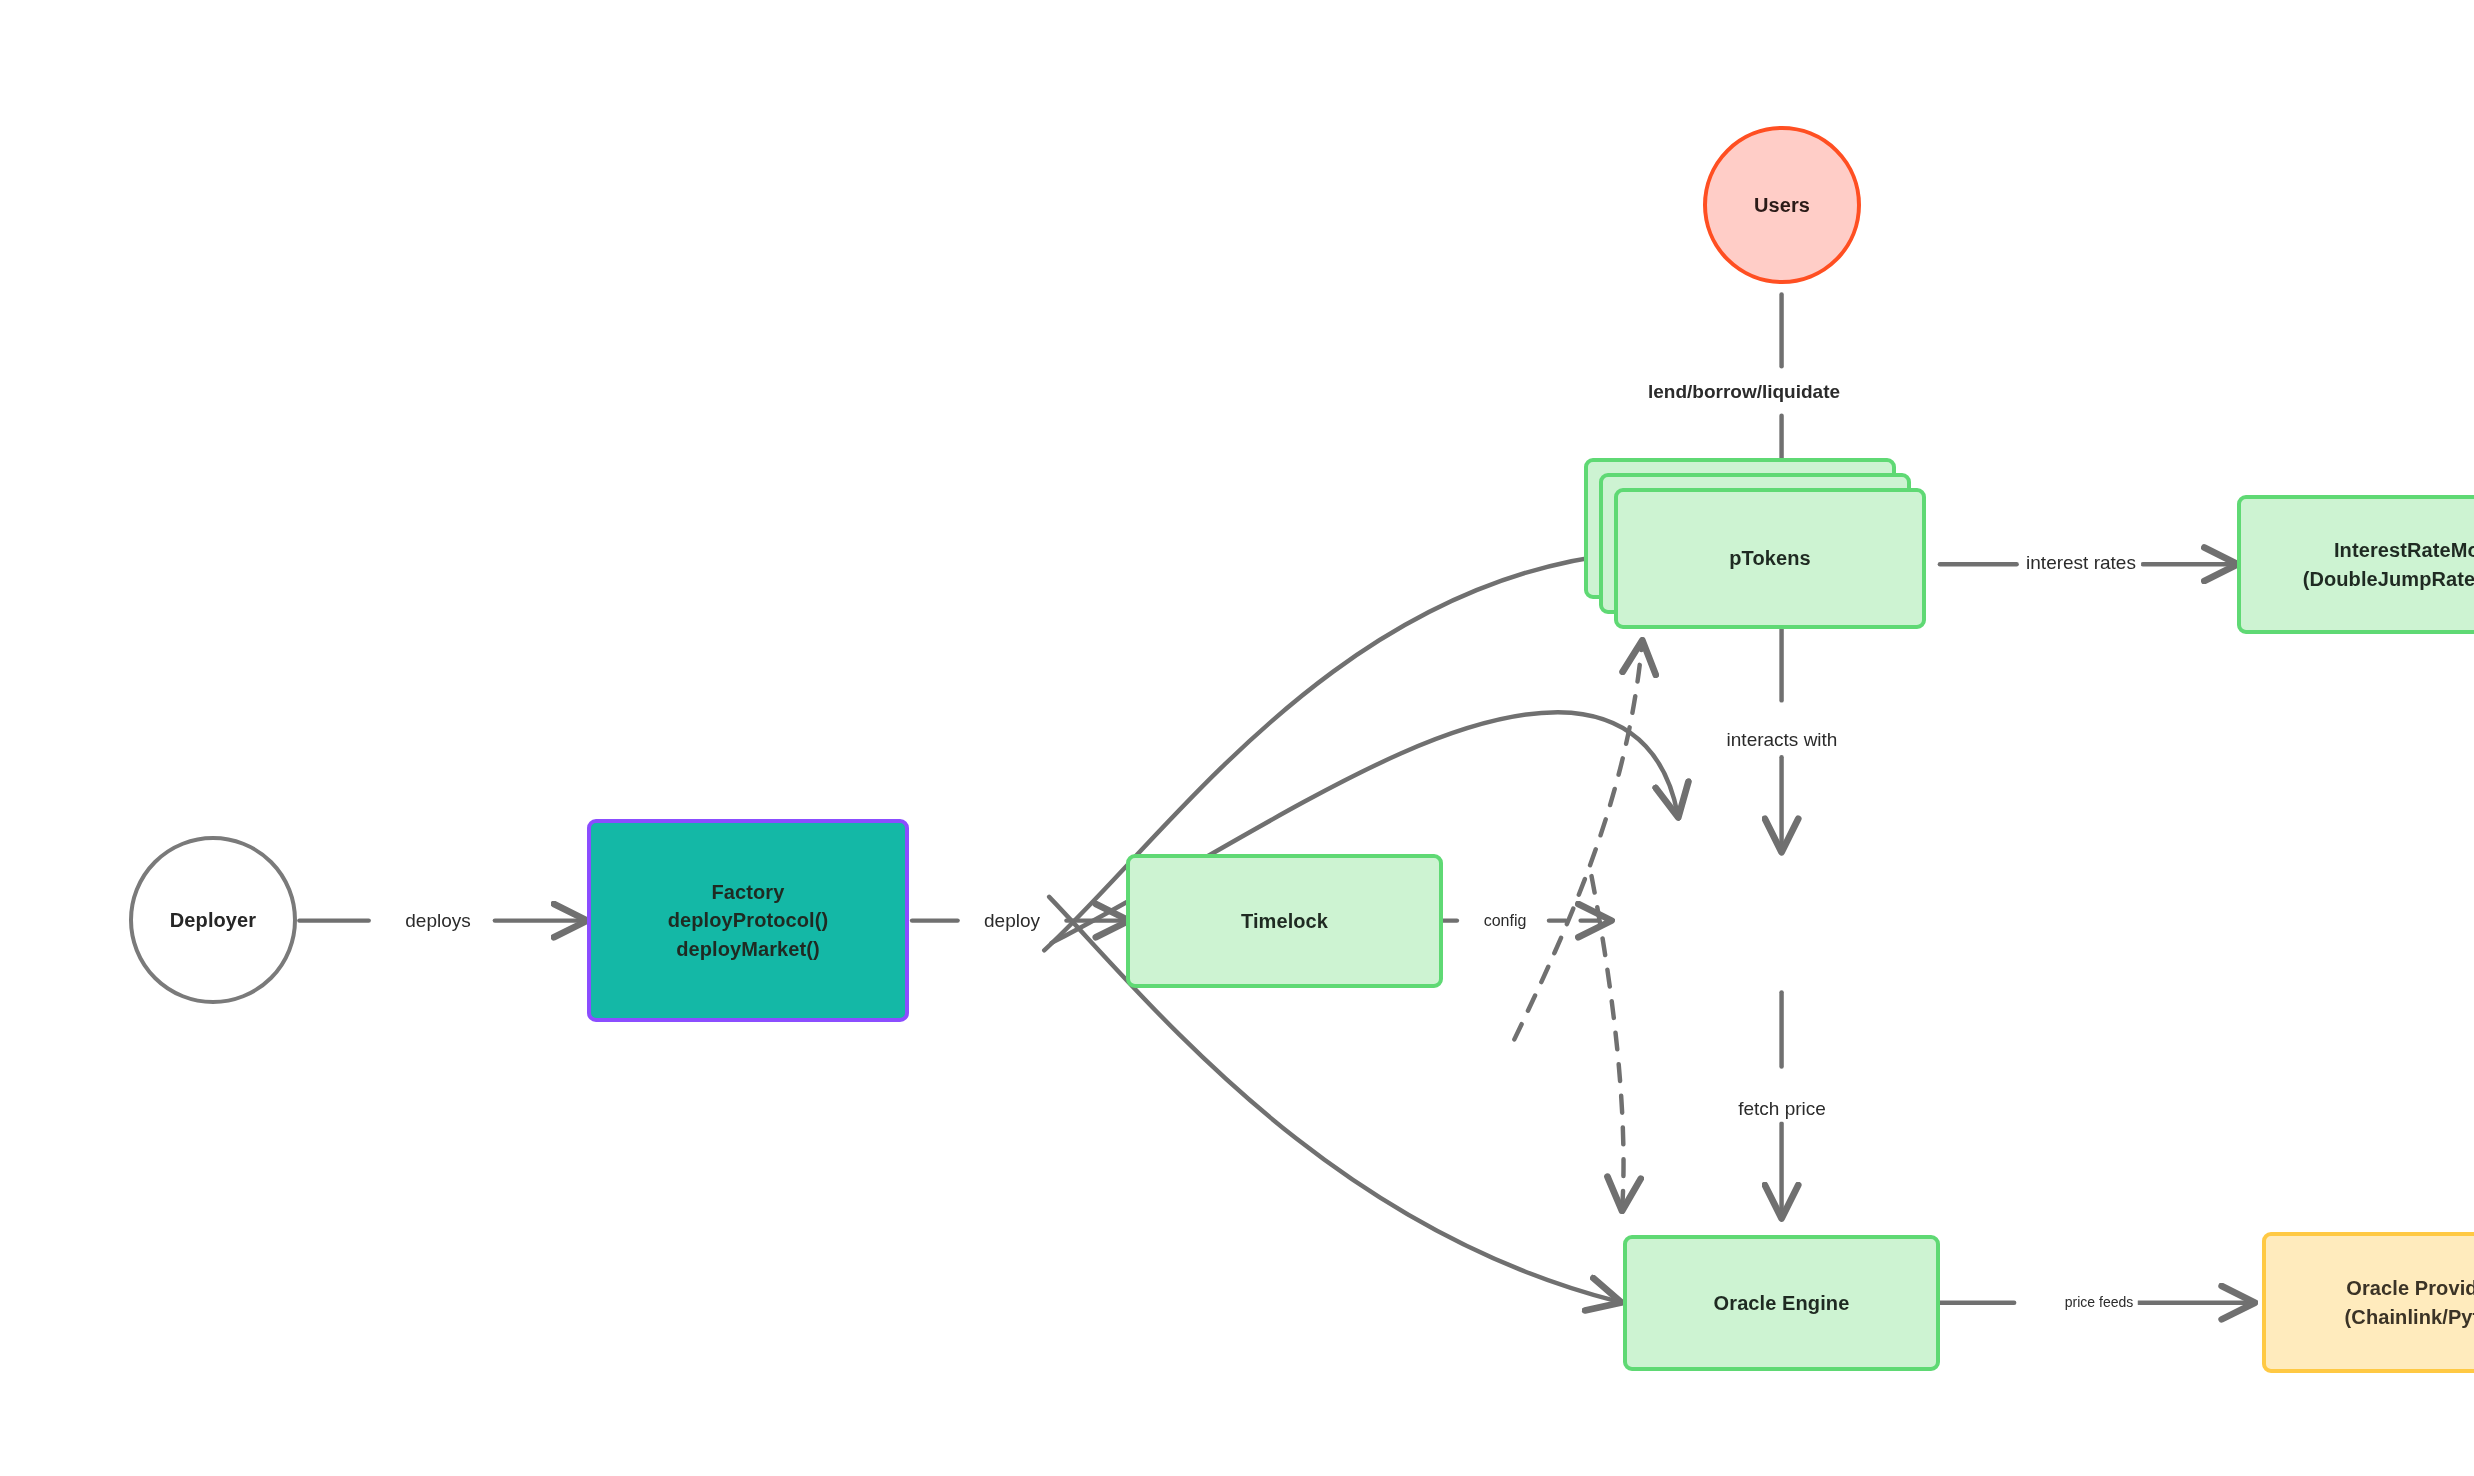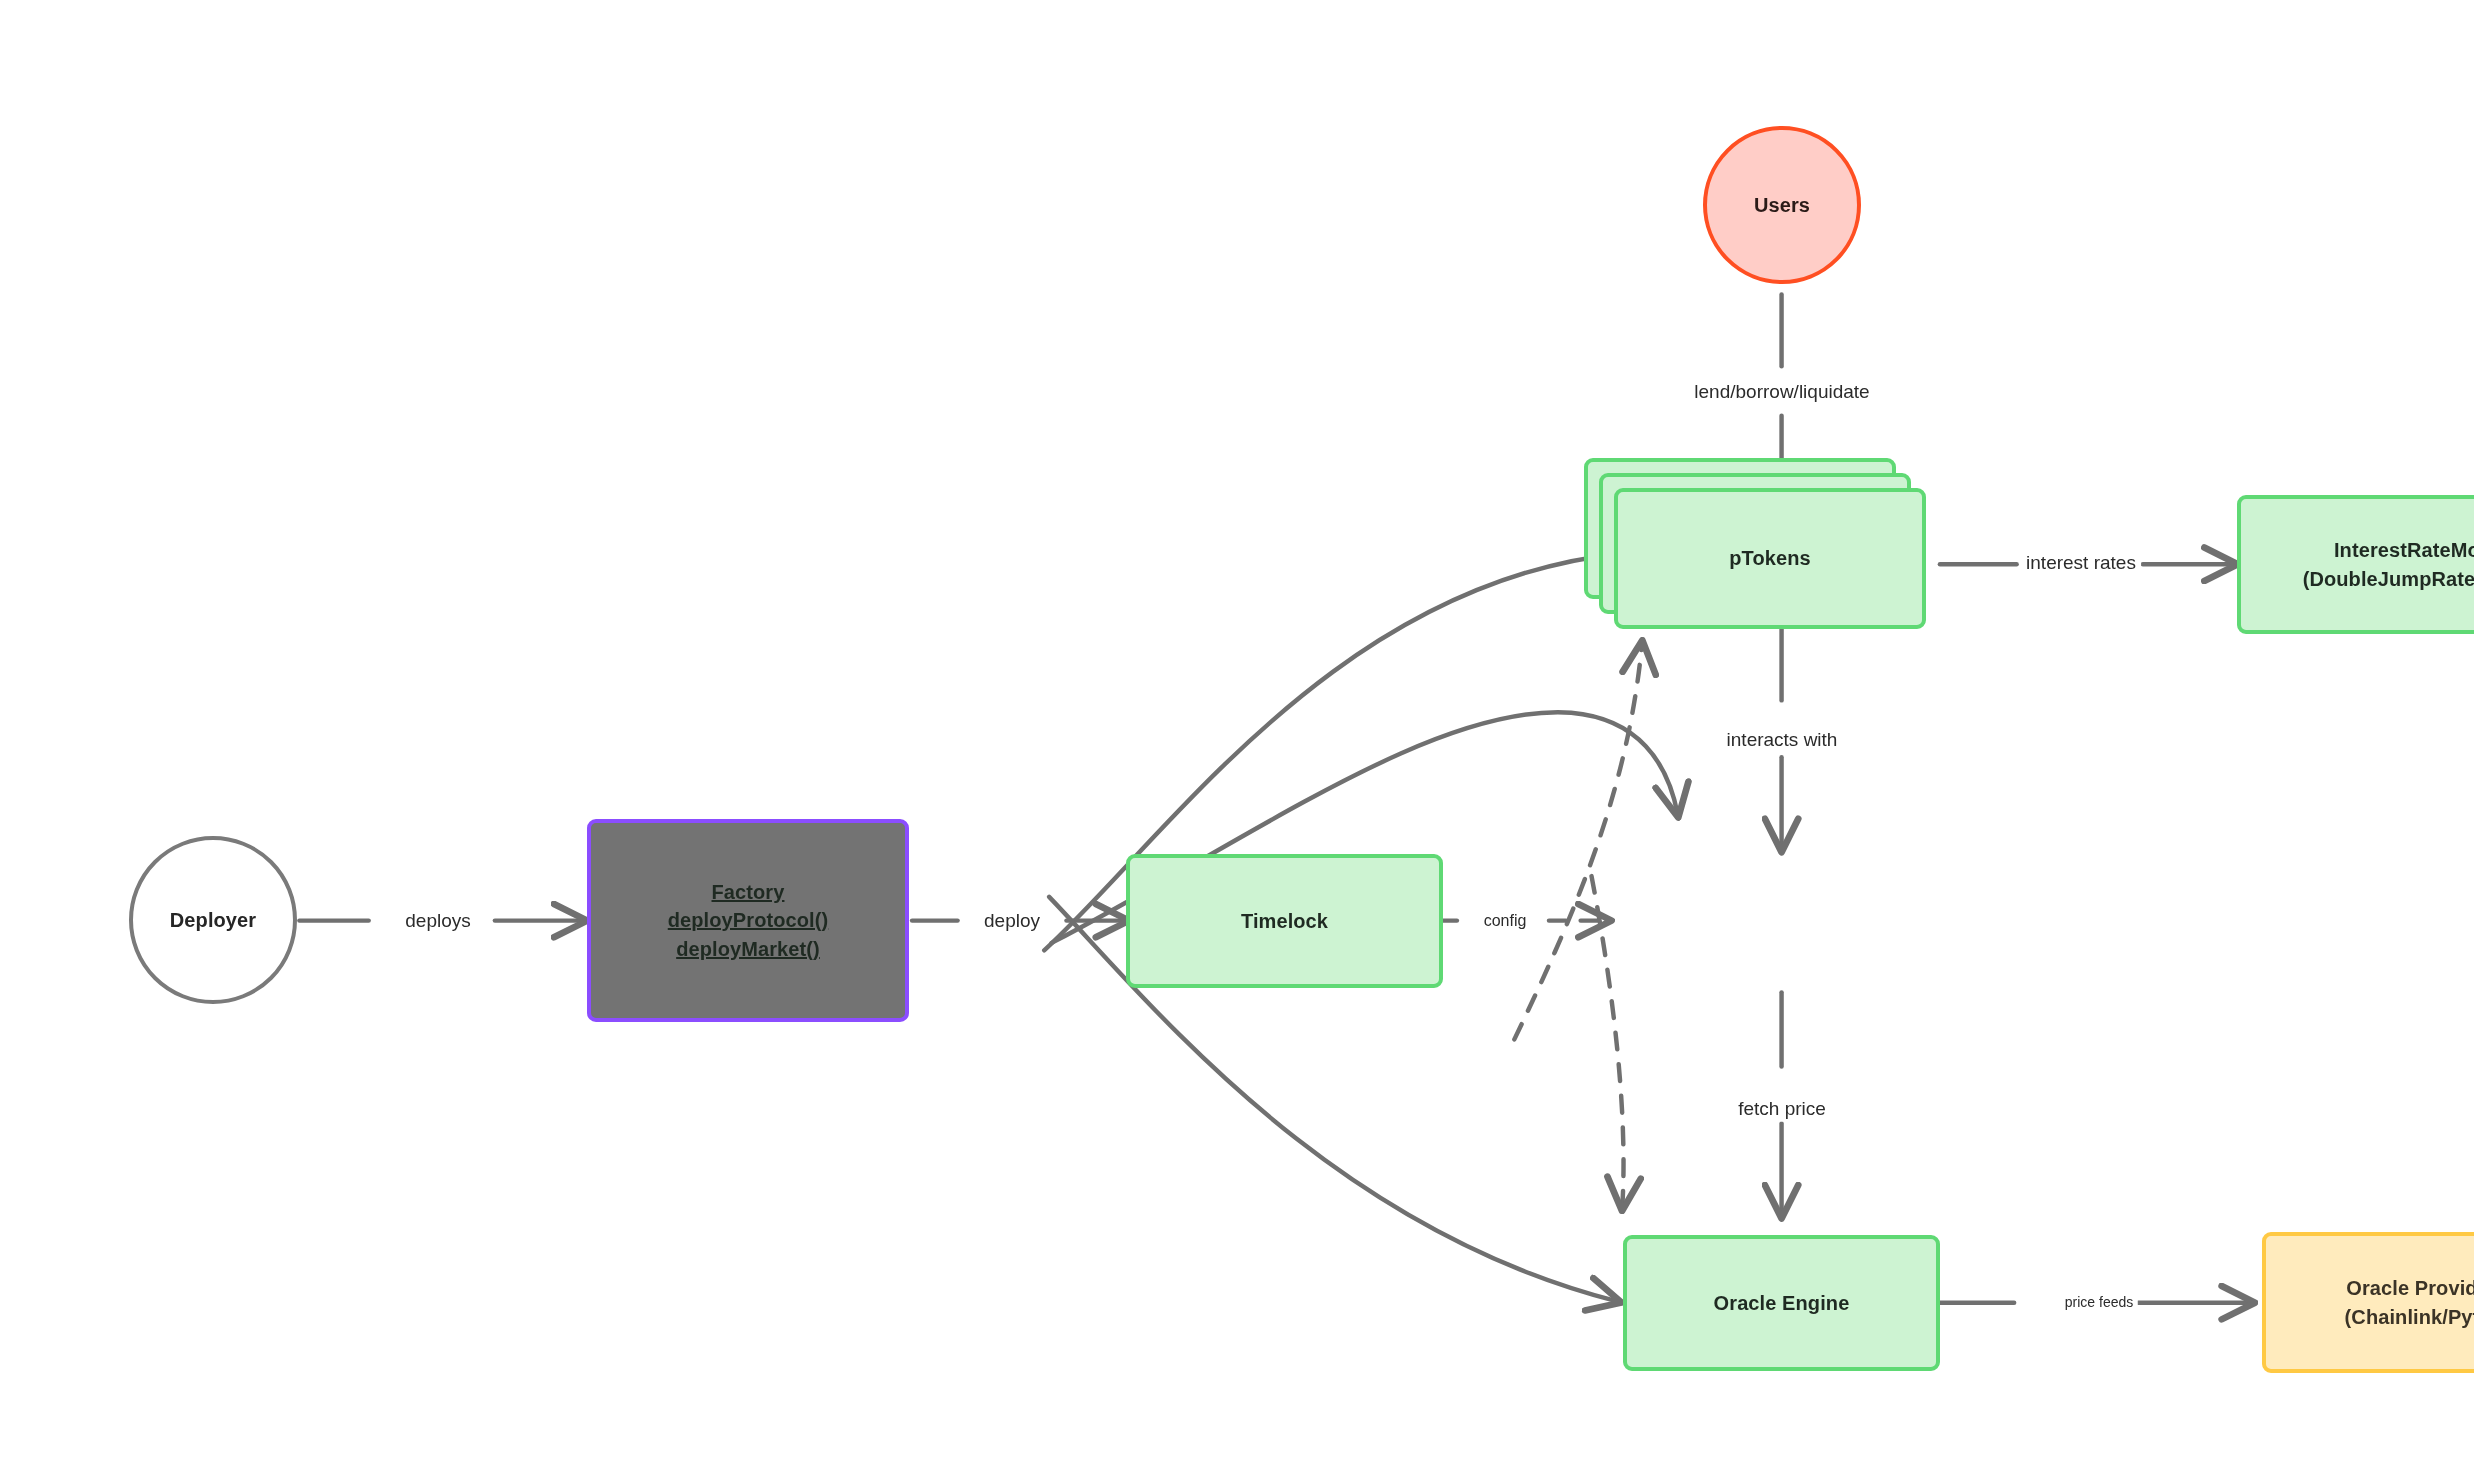--- a/index.html
+++ b/index.html
@@ -49,23 +49,22 @@
   .rect {
     border-radius: 9px;
     border-style: solid;
     border-width: 4px;
   }
   .green {
     background: #CDF3D2;
     border-color: #5FD974;
   }
   .purple {
-    background: #737373;
+    background: #14b8a6;
     border-color: #8B4DFF;
-    text-decoration: underline;
   }
   .yellow {
     background: #FFEBBD;
     border-color: #FFC944;
     color: #3b3326;
   }
   .ellipse {
     border-radius: 50%;
     border: 4px solid #7a7a7a;
     background: #ffffff;
@@ -189,21 +188,21 @@
     <span class="line">Oracle Provider</span>
     <span class="line">(Chainlink/Pyth)</span>
   </div>
 
   <div class="edge-label" style="left:438px; top:921px; font-size:19px;">deploys</div>
 
   <div class="edge-label" style="left:1012px; top:921px; font-size:19px;">deploy</div>
 
   <div class="edge-label" style="left:1505px; top:921px; font-size:16px;">config</div>
 
-  <div class="edge-label" style="left:1782px; top:392px; font-size:19px;">lend/borrow/liquidate</div>
+  <div class="edge-label" style="left:1744px; top:392px; font-size:19px;font-weight:bold;">lend/borrow/liquidate</div>
 
   <div class="edge-label" style="left:1782px; top:740px; font-size:19px;">interacts with</div>
 
   <div class="edge-label" style="left:1782px; top:1109px; font-size:19px;">fetch price</div>
 
   <div class="edge-label" style="left:2081px; top:563px; font-size:19px;">interest rates</div>
 
   <div class="edge-label" style="left:2099px; top:1302px; font-size:14px;">price feeds</div>
 
 </div>

